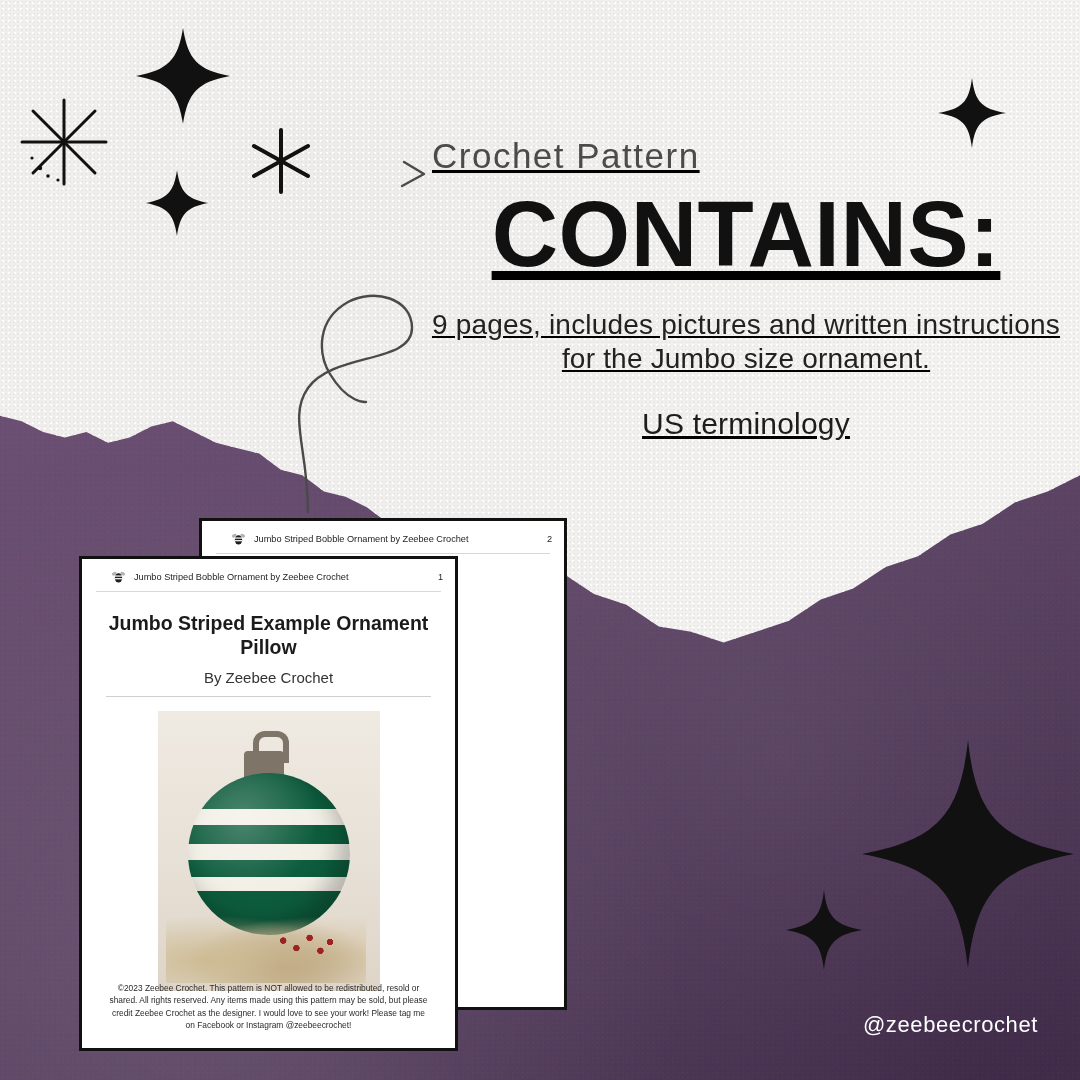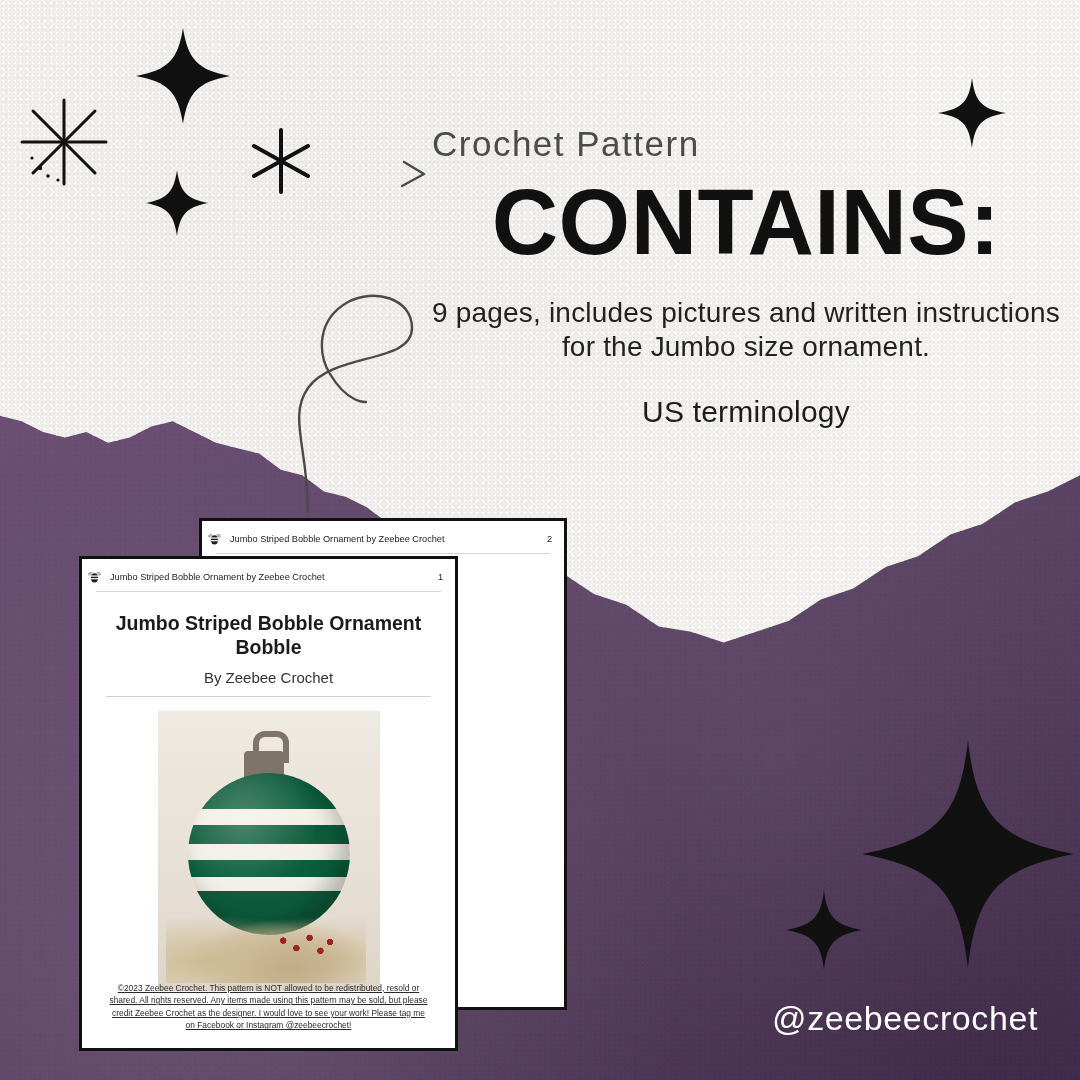--- a/index.html
+++ b/index.html
@@ -77,23 +77,24 @@
   
   .spark {
     position: absolute;
     pointer-events: none;
   }
 
   
   .copy {
     position: absolute;
     left: 424px;
-    top: 124px;
+    top: 136px;
     width: 644px;
     text-align: center;
+    text-decoration: underline;
   }
   .kicker {
     font-size: 35px;
     letter-spacing: 1.5px;
     color: #4b4b4b;
     font-weight: 400;
     margin: 0 0 6px 0;
     text-align: left;
     padding-left: 8px;
   }
@@ -121,21 +122,21 @@
     letter-spacing: 0.2px;
   }
   .sub-line.tight { margin-top: 8px; }
   .sub-line.hooks { margin-top: 30px; }
 
   .handle {
     position: absolute;
     right: 42px;
     bottom: 42px;
     color: #ffffff;
-    font-size: 34px;
+    font-size: 22px;
     letter-spacing: 0.6px;
   }
 
   
   .page {
     position: absolute;
     background: #ffffff;
     border: 3px solid #111;
     box-sizing: border-box;
     overflow: hidden;
@@ -149,21 +150,21 @@
   .page.front {
     left: 79px;
     top: 556px;
     width: 379px;
     height: 495px;
   }
   .pg-head {
     display: flex;
     align-items: center;
     gap: 7px;
-    padding: 9px 12px 0 4px;
+    padding: 9px 12px 0 28px;
     font-size: 9.2px;
     color: #222;
   }
   .pg-head .logo {
     width: 17px; height: 17px;
     flex: 0 0 auto;
   }
   .pg-head .hd-title { flex: 1 1 auto; }
   .pg-head .hd-num { flex: 0 0 auto; font-size: 9.2px; }
   .pg-rule {
@@ -247,21 +248,20 @@
       radial-gradient(circle at 74% 70%, #9d2222 0 3px, rgba(0,0,0,0) 3.5px),
       radial-gradient(circle at 90% 44%, #9d2222 0 3px, rgba(0,0,0,0) 3.5px);
   }
   .pg-footer {
     position: absolute;
     left: 26px; right: 26px; bottom: 16px;
     text-align: center;
     font-size: 8.4px;
     line-height: 1.5;
     color: #2a2a2a;
-    text-decoration: underline;
   }
   
   .pg2-body {
     position: absolute;
     left: 14px; right: 12px; top: 66px;
     font-size: 8.2px;
     line-height: 1.62;
     color: #2b2b2b;
   }
   .pg2-h {
@@ -372,21 +372,21 @@
         <rect x="6.8" y="10.5" width="10.4" height="1.8" fill="#f7f4ef"></rect>
         <rect x="6.8" y="14.2" width="10.4" height="1.8" fill="#f7f4ef"></rect>
         <ellipse cx="6" cy="8" rx="3.6" ry="2.3" fill="#9a9a9a" opacity=".75" transform="rotate(-28 6 8)"></ellipse>
         <ellipse cx="18" cy="8" rx="3.6" ry="2.3" fill="#9a9a9a" opacity=".75" transform="rotate(28 18 8)"></ellipse>
       </svg>
       <span class="hd-title">Jumbo Striped Bobble Ornament by Zeebee Crochet</span>
       <span class="hd-num">1</span>
     </div>
     <div class="pg-rule"></div>
 
-    <h2 class="pg-title">Jumbo Striped Bobble Ornament Bobble</h2>
+    <h2 class="pg-title">Jumbo Striped Example Ornament Pillow</h2>
     <p class="pg-byline">By Zeebee Crochet</p>
     <div class="pg-rule2"></div>
 
     <div class="photo">
       <div class="loop"></div>
       <div class="cap"></div>
       <div class="ball"></div>
       <div class="foliage"></div>
       <div class="berries"></div>
     </div>

